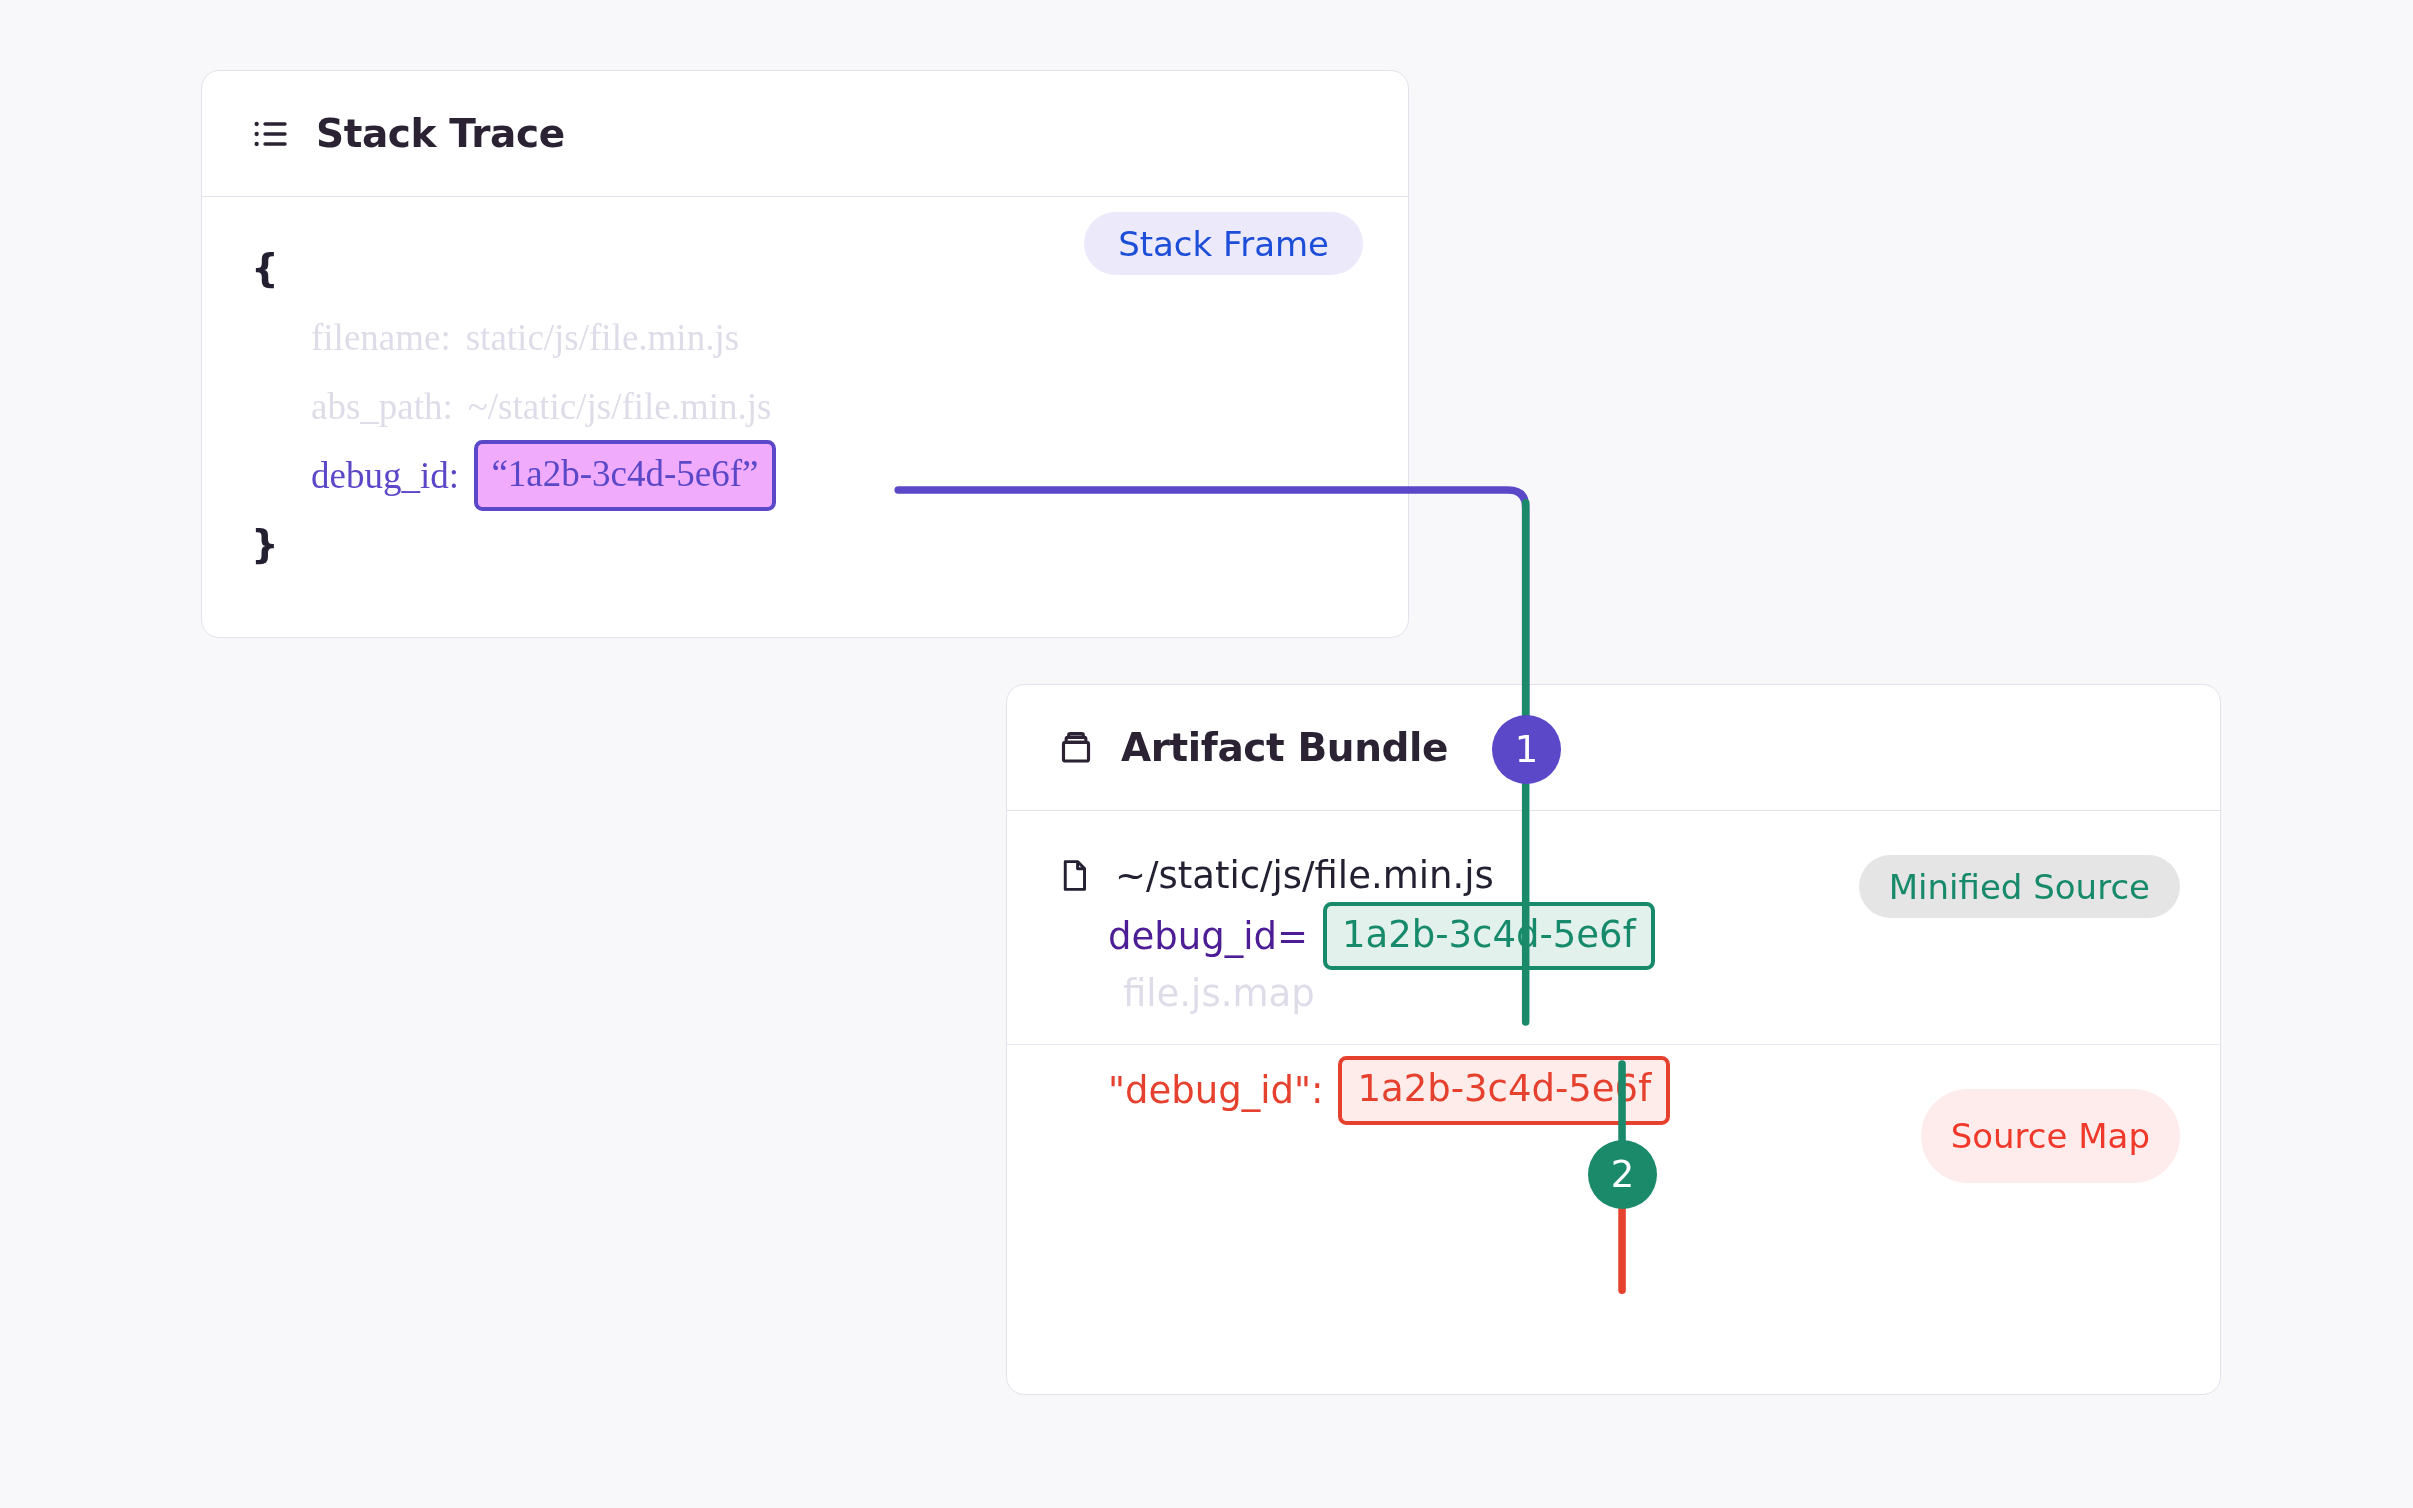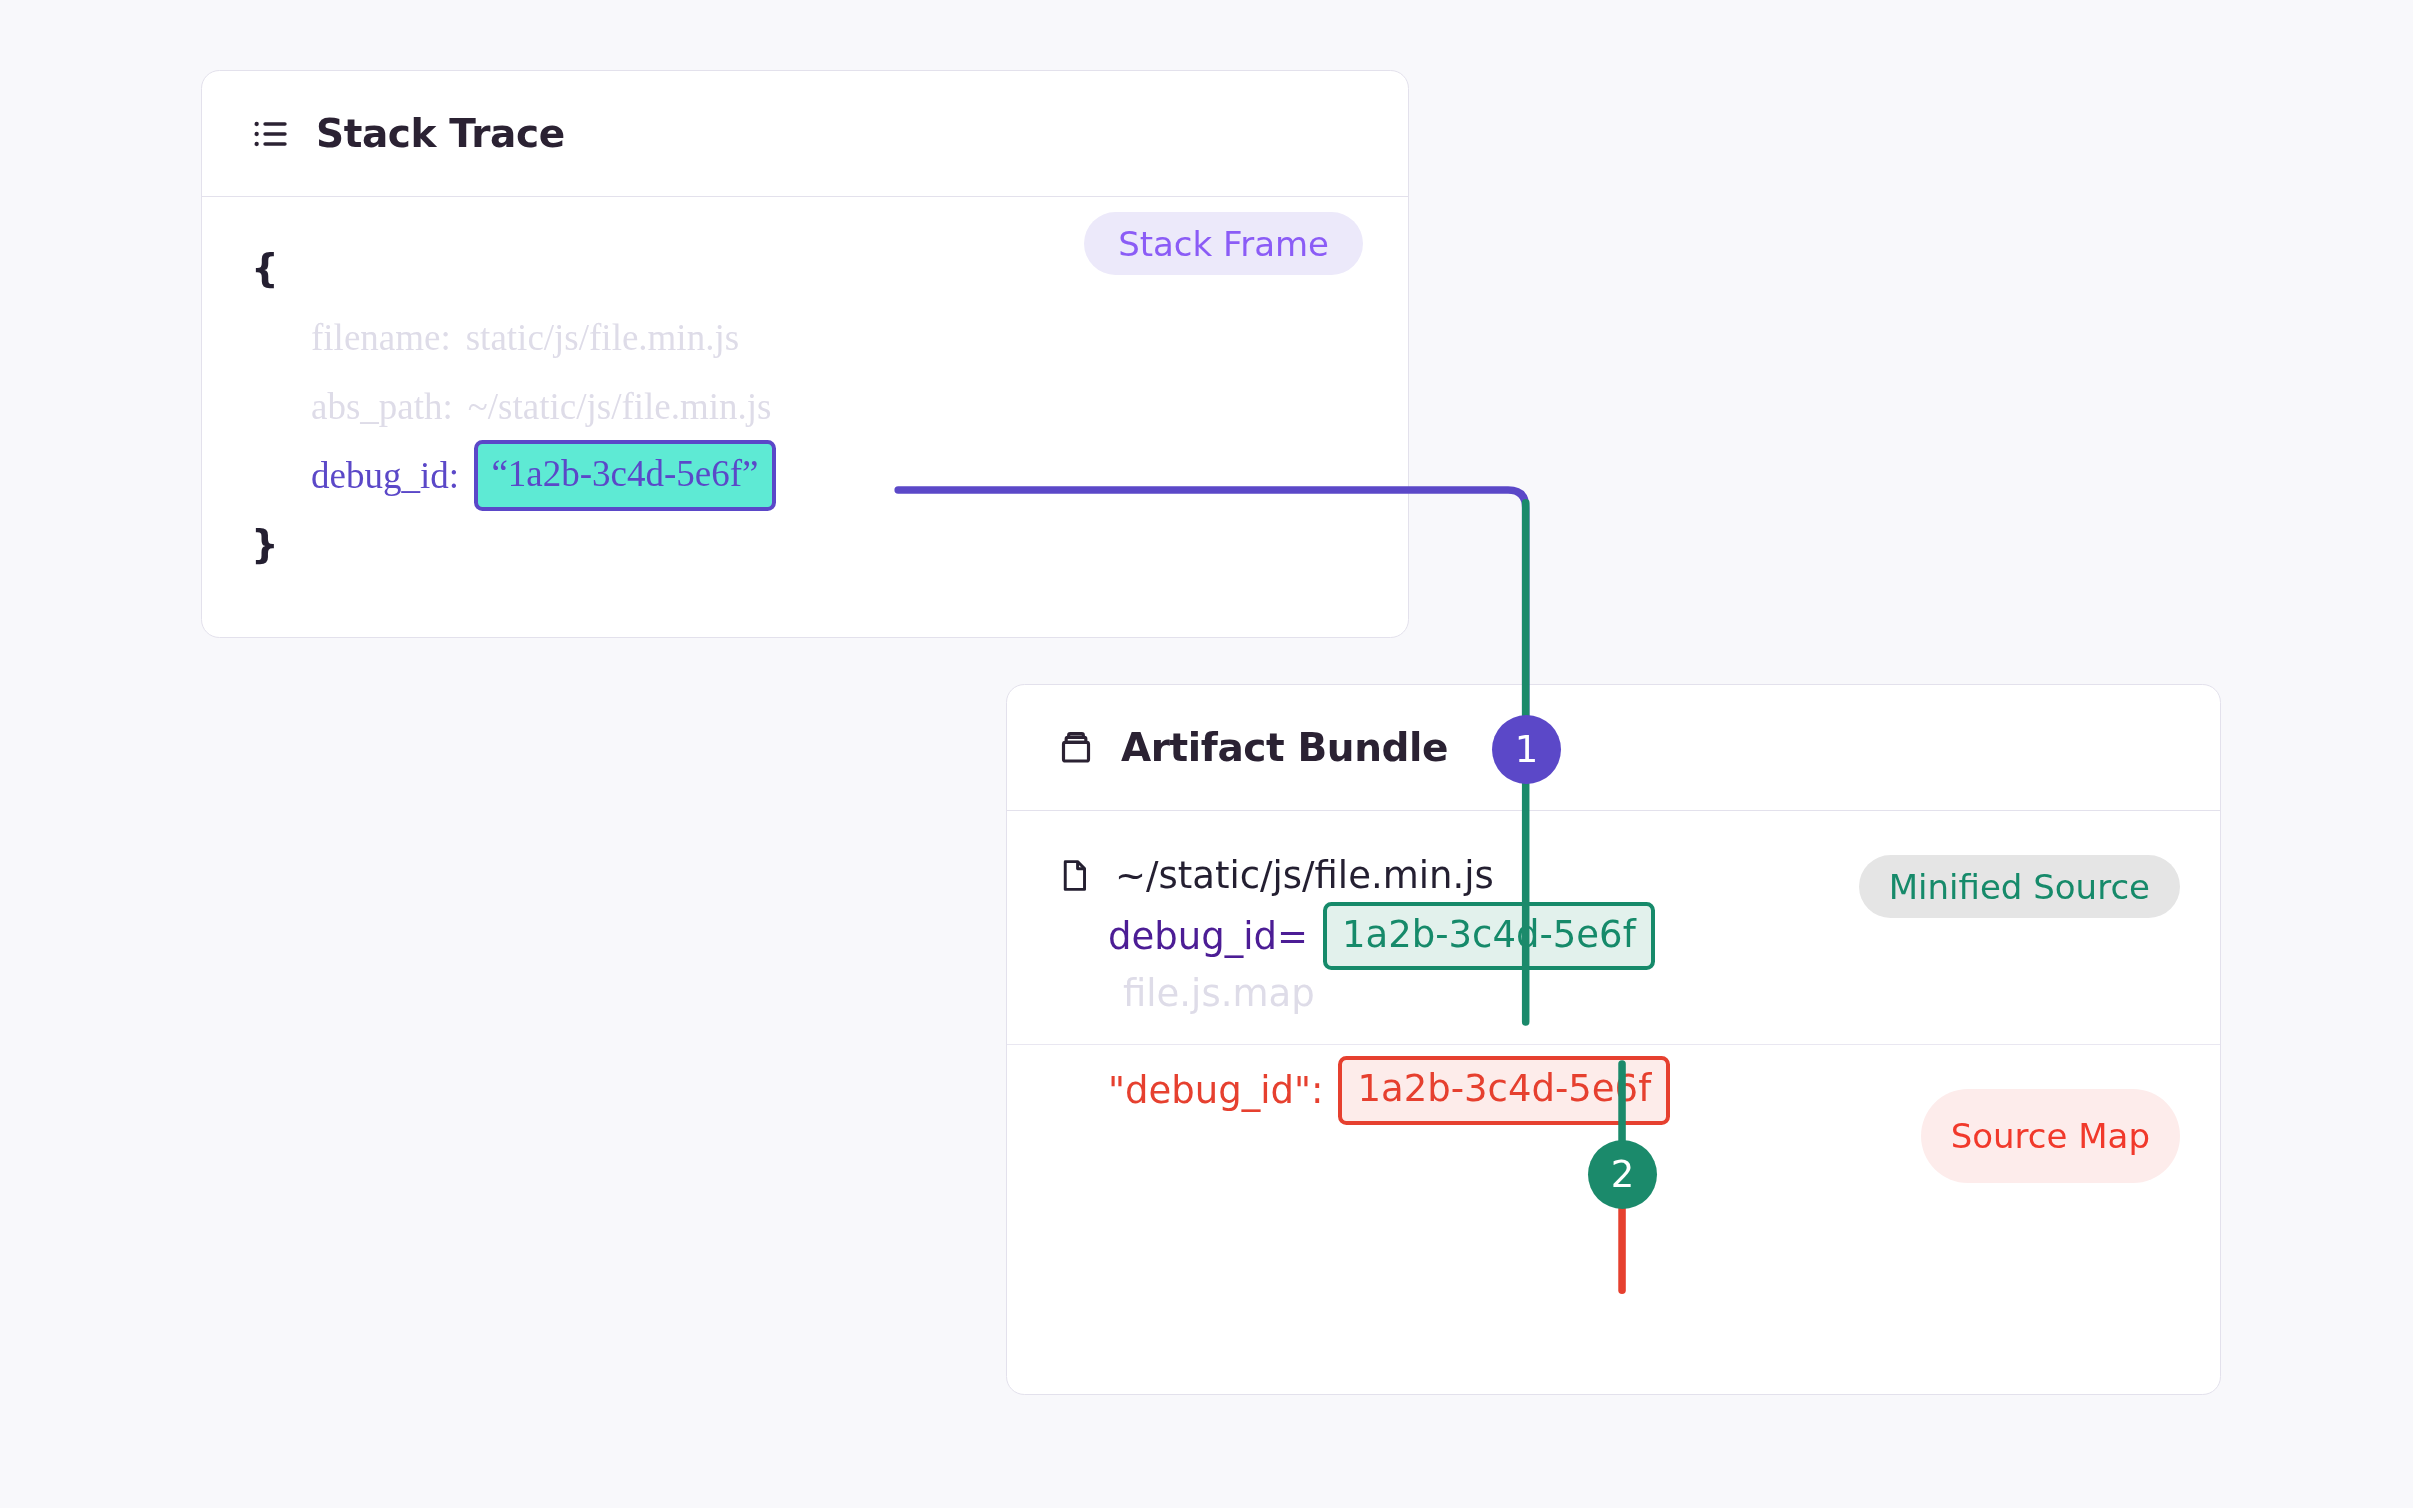--- a/index.html
+++ b/index.html
@@ -90,34 +90,34 @@
     border-radius: 837px;
     font-size: 34px;
     font-weight: 400;
     white-space: nowrap;
   }
   #stack-frame-badge {
     right: 45px;
     top: 15px;
     padding: 11.7px 34px;
     background: #ece9fa;
-    color: #8b5cf6;
+    color: #1d4ed8;
   }
 
   
   .val-box {
     display: inline-flex;
     align-items: center;
     border-radius: 8.4px;
     box-sizing: border-box;
     line-height: 1;
   }
   #stacktrace-debugid-box {
     border: 4.2px solid #5b48c8;
-    background: #5eead4;
+    background: #f0abfc;
     color: #5b48c8;
     padding: 11px 13.4px 14.2px 13.4px;
     font-size: 37px;
     position: relative;
     z-index: 4;
   }
 
   
   .bundle-section { position: relative; }
   .bundle-section + .bundle-section { border-top: 1.7px solid #e9e7f1; }

